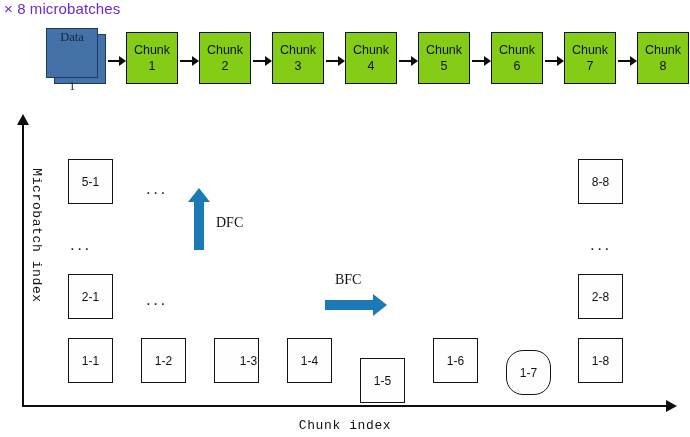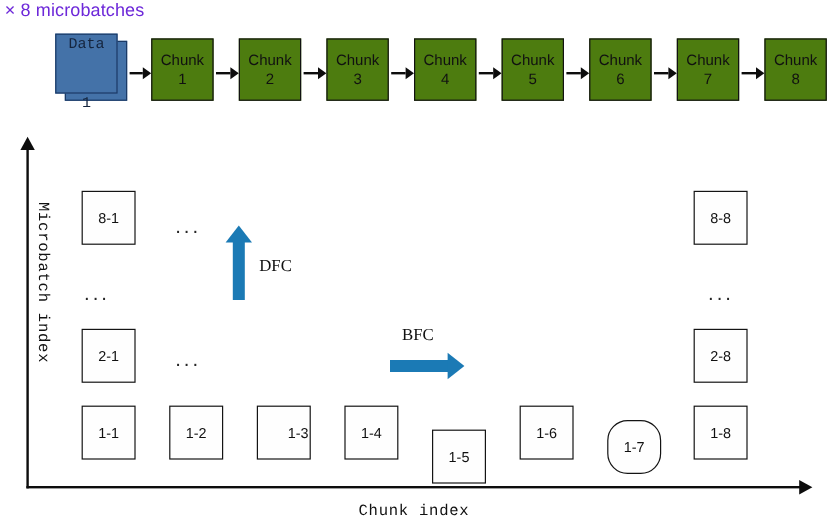--- a/index.html
+++ b/index.html
@@ -52,34 +52,34 @@
     top: 0px;
     width: 52px;
     height: 50px;
     background: #4472a8;
     border: 1.6px solid #1b3a66;
     box-sizing: border-box;
     display: flex;
     flex-direction: column;
     align-items: center;
     justify-content: flex-start;
-    font-family: Liberation Mono, monospace;
+    font-family: Liberation Serif, serif;
     font-size: 12.5px;
     line-height: 1.35;
     color: #14243d;
     gap: 32px;
   }
 
   
   .chunk-box {
     position: absolute;
     top: 32px;
     width: 52px;
     height: 52px;
-    background: #4d7c0f;
+    background: #84cc16;
     border: 1.8px solid #121212;
     box-sizing: border-box;
     display: flex;
     flex-direction: column;
     align-items: center;
     justify-content: center;
     font-family: "Liberation Sans", "DejaVu Sans", sans-serif;
     font-size: 12.5px;
     line-height: 1.3;
     color: #111111;
@@ -347,21 +347,21 @@
 
   <div class="axis-v"></div>
   <div class="axis-v-head"></div>
   <div class="axis-h"></div>
   <div class="axis-h-head"></div>
   <div class="axis-label-y">Microbatch index</div>
   <div class="axis-label-x">Chunk  index</div>
 
   <div id="grid-layer">
       <div class="cell-box" style="left: 68px; top: 159px;">
-        <span>8-1</span>
+        <span>5-1</span>
       </div>
       <div class="cell-box" style="left: 578px; top: 159px;">
         <span>8-8</span>
       </div>
       <div class="cell-box" style="left: 68px; top: 274px;">
         <span>2-1</span>
       </div>
       <div class="cell-box" style="left: 578px; top: 274px;">
         <span>2-8</span>
       </div>

